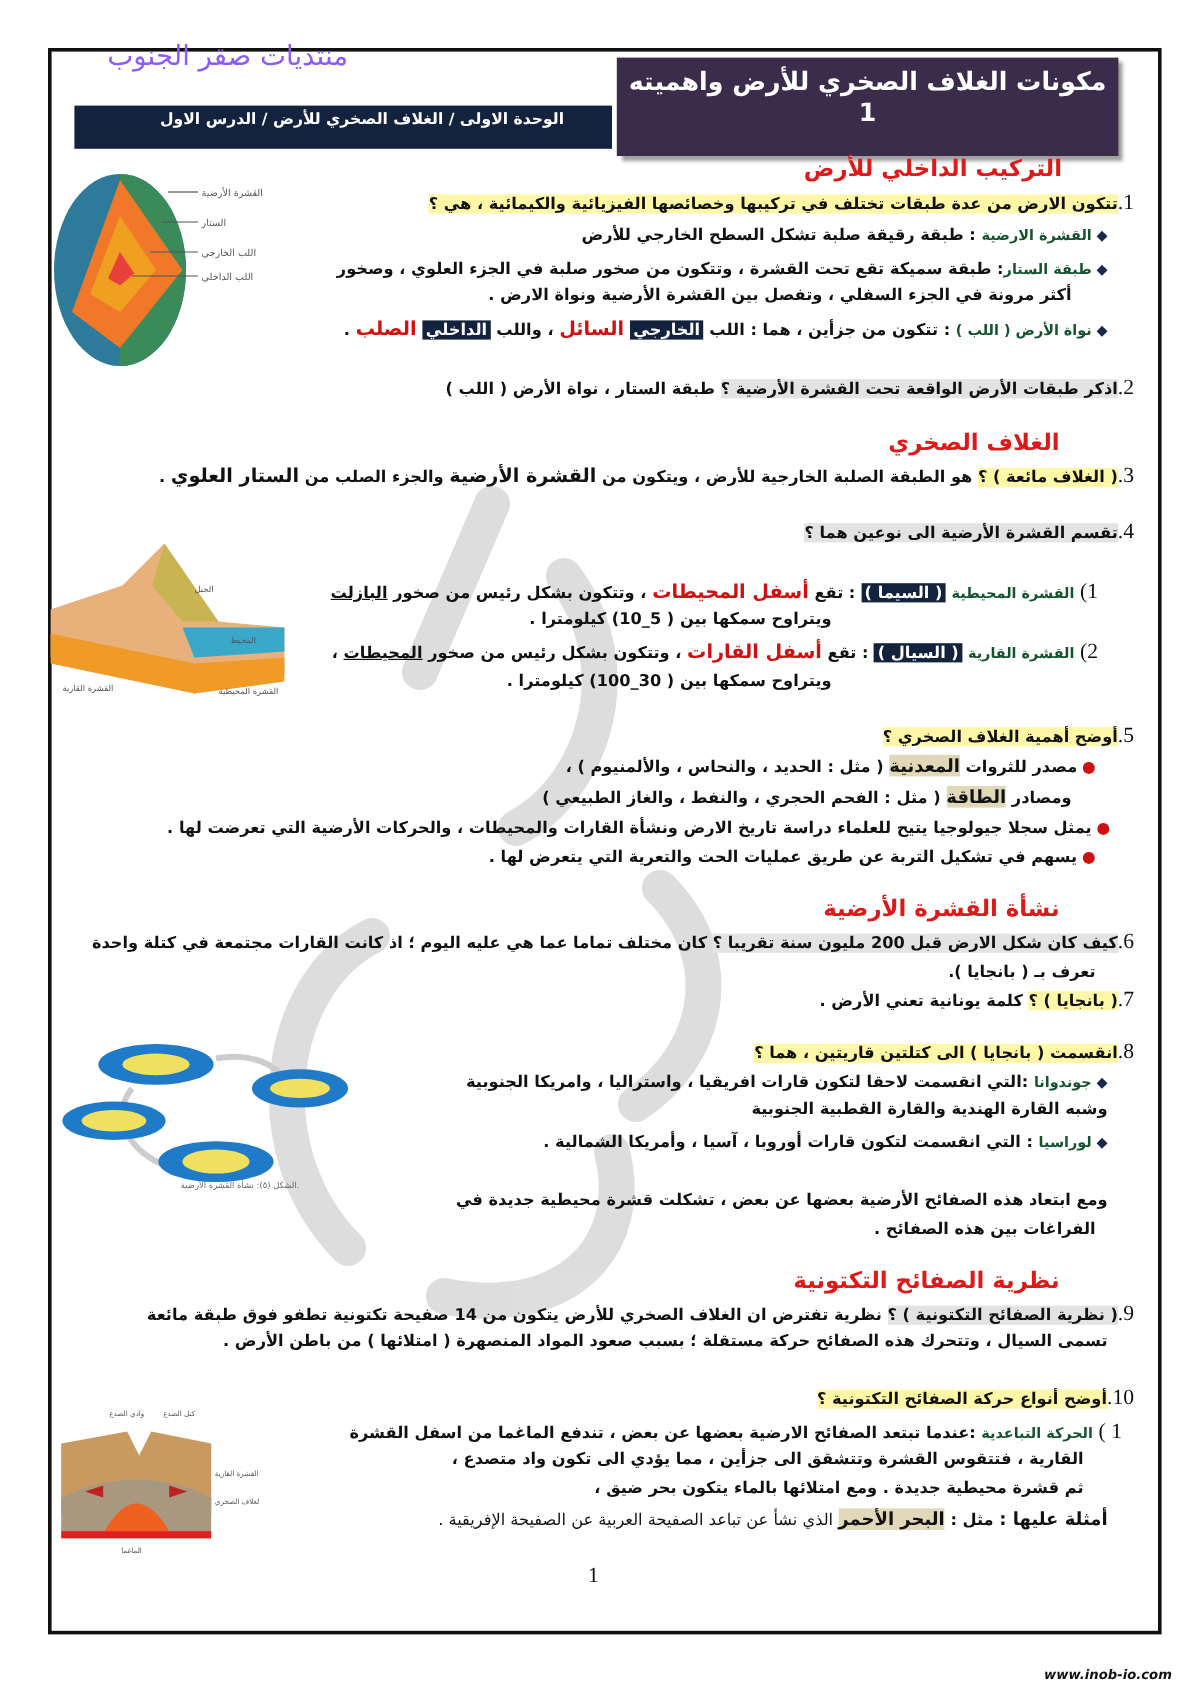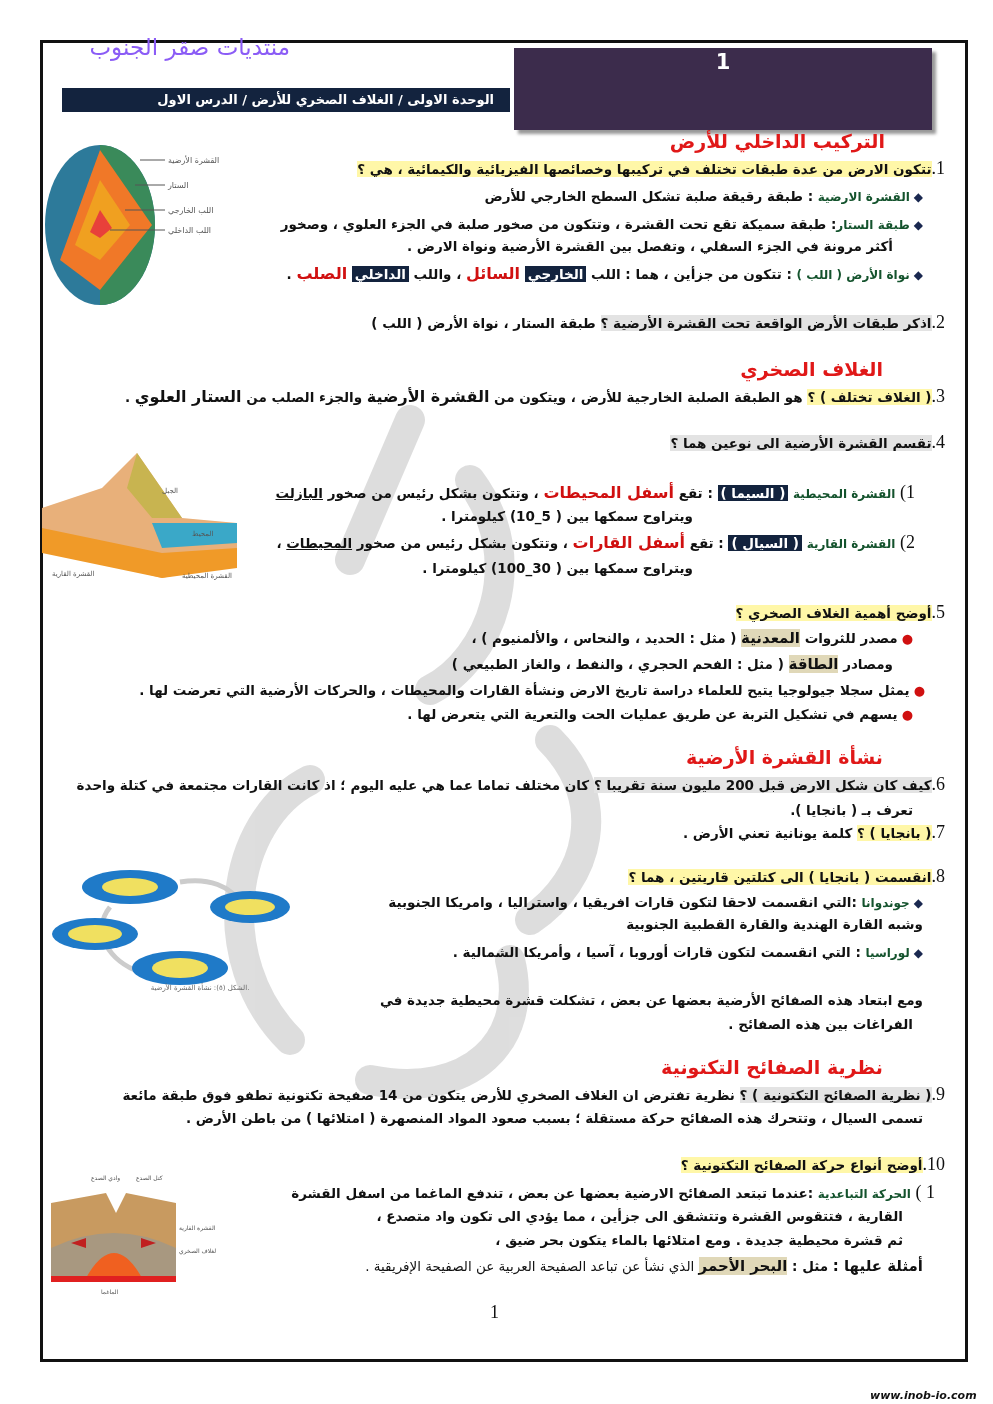--- a/index.html
+++ b/index.html
@@ -1,21 +1,21 @@
 <!DOCTYPE html>
 <html><head>
 <meta charset="utf-8">
 <style>
   html,body{margin:0;padding:0;background:#fff;}
   body{width:993px;height:1404px;position:relative;overflow:hidden;font-family:"DejaVu Sans","Liberation Sans",sans-serif;color:#111;}
   .frame{position:absolute;left:40px;top:40px;width:928px;height:1322px;border:3px solid #111;box-sizing:border-box;}
   .abs{position:absolute;}
   .rtl{direction:rtl;text-align:right;unicode-bidi:plaintext;}
   .forum{left:50px;top:34px;width:240px;font-size:23px;color:#8b5cf6;font-family:"DejaVu Sans",sans-serif;white-space:nowrap;}
-  .breadcrumb{left:62px;top:88px;width:448px;height:24px;background:#13233e;color:#fff;font-size:13px;font-weight:bold;line-height:24px;padding-right:16px;box-sizing:border-box;white-space:nowrap;}
+  .breadcrumb{left:62px;top:88px;width:448px;height:36px;background:#13233e;color:#fff;font-size:13px;font-weight:bold;line-height:24px;padding-right:40px;box-sizing:border-box;white-space:nowrap;}
   .title-card{left:514px;top:48px;width:418px;height:82px;background:#3c2c4c;color:#fff;text-align:center;box-shadow:4px 4px 3px #999;}
   .title-card .t1{font-size:21px;font-weight:bold;margin-top:8px;}
   .title-card .t2{font-size:21px;font-weight:bold;margin-top:2px;}
   .heading{font-size:19px;color:#e01818;font-weight:bold;white-space:nowrap;}
   .line{font-size:13.5px;font-weight:bold;white-space:nowrap;line-height:20px;}
   .num{font-family:"Liberation Serif",serif;font-weight:normal;font-size:18px;}
   .hl-y{background:#fff7a8;}
   .hl-g{background:#e3e3e3;}
   .hl-k{background:#e0d8b8;}
   .pink{color:#14532d;font-size:12px;}
@@ -39,20 +39,21 @@
     <path d="M200 720 C300 740 360 680 340 600"></path>
     <path d="M300 120 C360 200 320 300 260 330"></path>
     <path d="M380 380 C440 440 420 520 360 560"></path>
     <path d="M180 200 L240 60"></path>
   </g>
 </svg>
 
 <div class="abs forum rtl">منتديات صقر الجنوب</div>
 <div class="abs breadcrumb rtl">الوحدة  الاولى  /  الغلاف الصخري للأرض / الدرس الاول</div>
 <div class="abs title-card">
+  <div class="t1" style="direction:rtl;">مكونات الغلاف الصخري للأرض واهميته</div>
   <div class="t2">1</div>
 </div>
 
 <svg class="abs" style="left:40px;top:140px;width:190px;height:170px;" viewBox="0 0 190 170">
   <ellipse cx="60" cy="85" rx="55" ry="80" fill="#2d7a9a"></ellipse>
   <path d="M60 5 A55 80 0 0 1 115 85 A55 80 0 0 1 60 165 Z" fill="#3a8a5a"></path>
   <path d="M60 10 L112 85 L60 150 L20 120 Z" fill="#f07828"></path>
   <path d="M60 40 L90 85 L60 120 L35 105 Z" fill="#f0a020"></path>
   <path d="M60 70 L72 88 L60 98 L50 92 Z" fill="#e8403a"></path>
   <g stroke="#555" stroke-width="1">
@@ -83,21 +84,21 @@
 <div class="abs line rtl" style="right:70px;top:264px;">
   <span class="diamond">◆</span><span class="pink">نواة الأرض  ( اللب )</span><span> : تتكون من جزأين ، هما : اللب </span><span class="navy">الخارجي</span> <span class="red">السائل</span><span> ، واللب </span><span class="navy">الداخلي</span> <span class="red">الصلب</span><span> .</span>
 </div>
 
 <div class="abs line rtl" style="right:48px;top:312px;">
   <span class="num">2.</span><span class="hl-g">اذكر طبقات الأرض الواقعة تحت القشرة الأرضية ؟</span><span> طبقة الستار   ،   نواة الأرض ( اللب )</span>
 </div>
 
 <div class="abs heading rtl" style="right:110px;top:358px;">الغلاف الصخري</div>
 <div class="abs line rtl" style="right:48px;top:386px;">
-  <span class="num">3.</span><span class="hl-y">( الغلاف تختلف )  ؟</span><span> هو الطبقة الصلبة  الخارجية للأرض ، ويتكون من </span><span style="font-size:16px">القشرة الأرضية</span><span> والجزء الصلب من </span><span style="font-size:16px">الستار العلوي</span><span> .</span>
+  <span class="num">3.</span><span class="hl-y">( الغلاف مائعة )  ؟</span><span> هو الطبقة الصلبة  الخارجية للأرض ، ويتكون من </span><span style="font-size:16px">القشرة الأرضية</span><span> والجزء الصلب من </span><span style="font-size:16px">الستار العلوي</span><span> .</span>
 </div>
 <div class="abs line rtl" style="right:48px;top:432px;">
   <span class="num">4.</span><span class="hl-g">تقسم القشرة الأرضية الى نوعين هما ؟</span>
 </div>
 
 <svg class="abs" style="left:42px;top:448px;width:200px;height:135px;" viewBox="0 0 200 135">
   <polygon points="0,60 60,40 95,5 140,70 195,75 195,115 120,130 0,100" fill="#e8b07a"></polygon>
   <polygon points="95,5 140,70 110,70 85,40" fill="#c8b450"></polygon>
   <polygon points="110,75 195,75 195,95 120,100" fill="#3aa8c8"></polygon>
   <polygon points="0,80 120,105 195,100 195,120 120,130 0,105" fill="#f09a28"></polygon>

